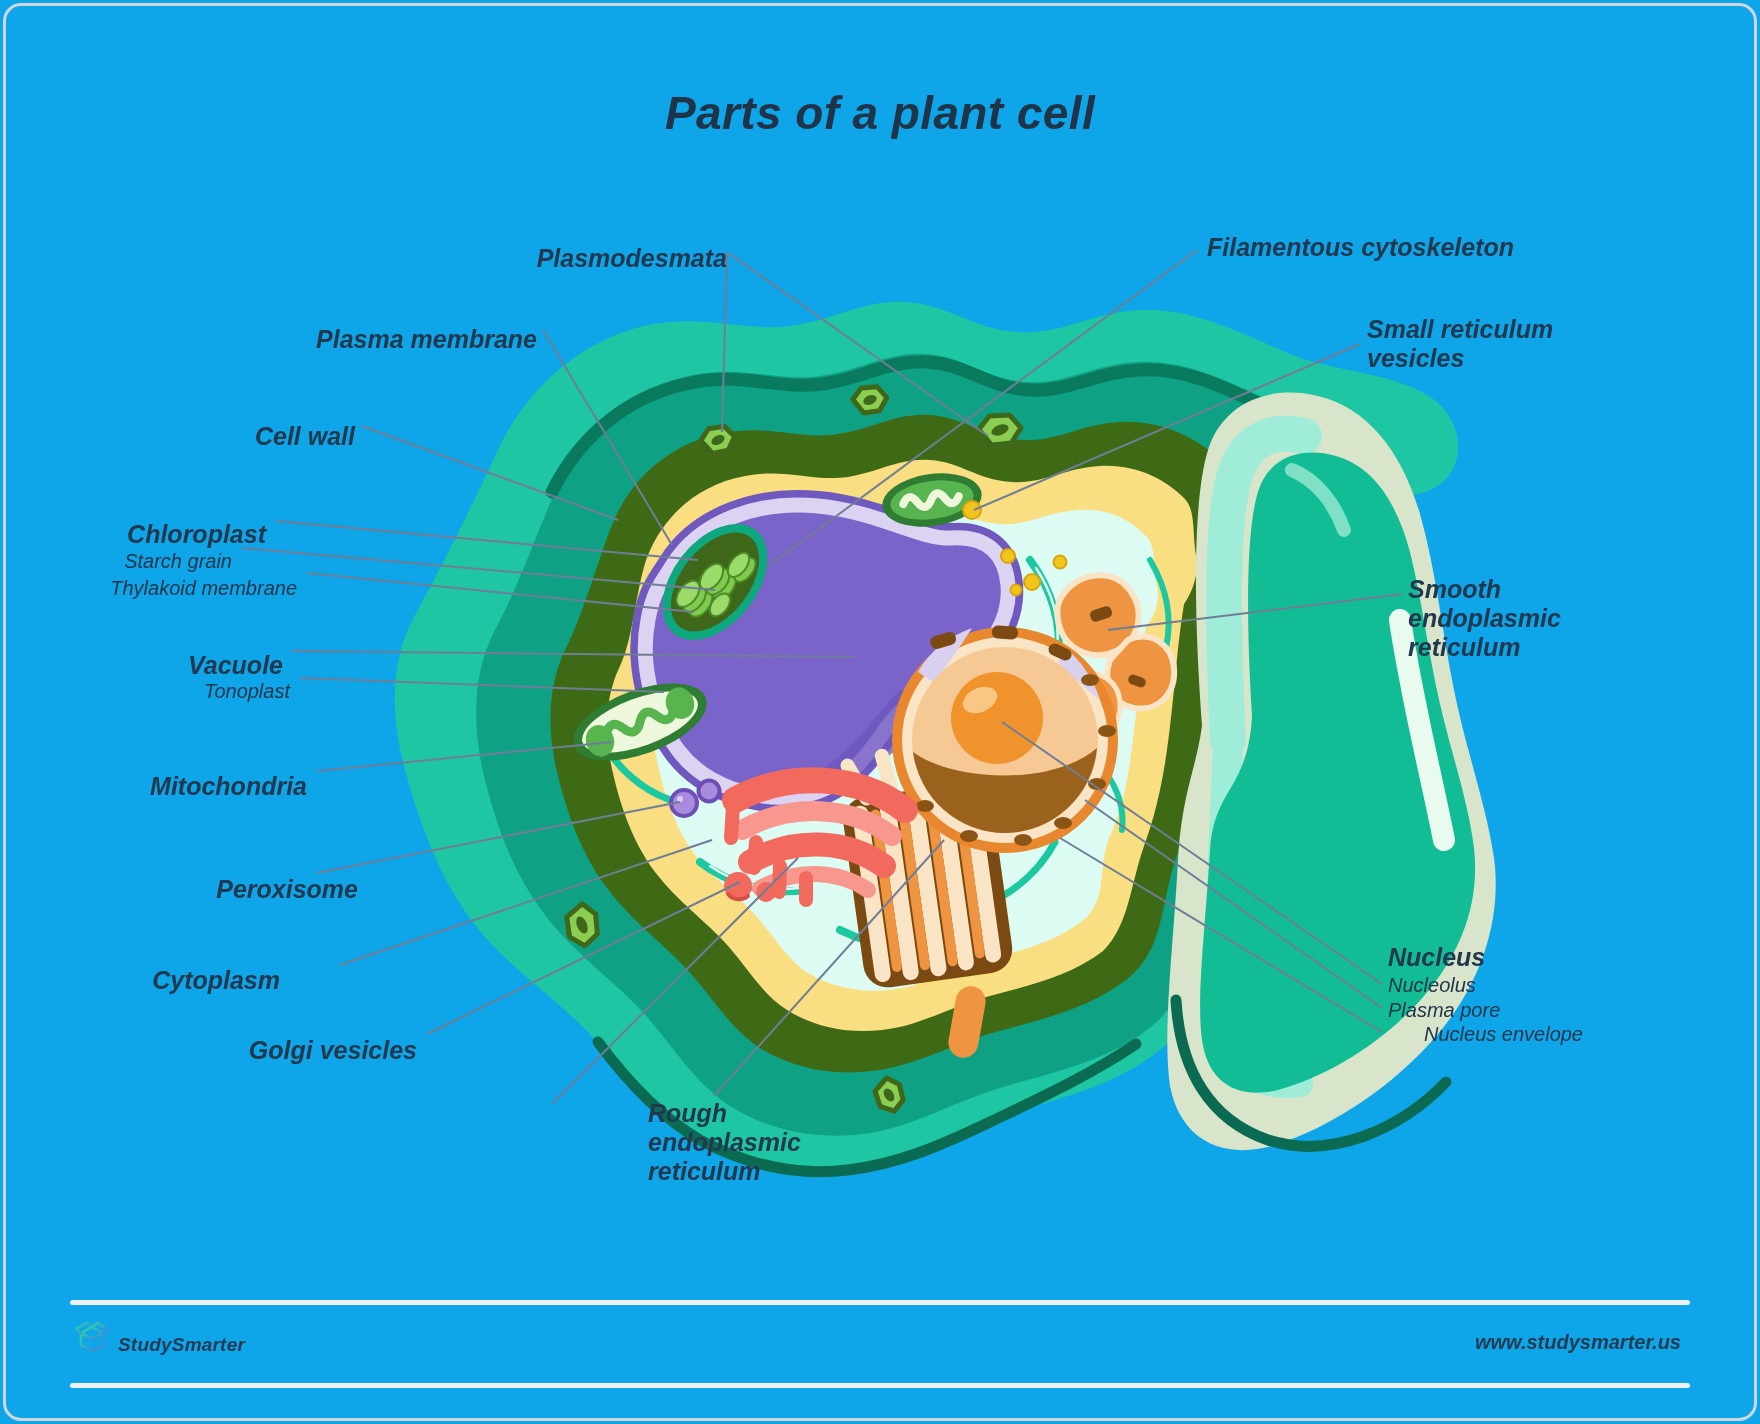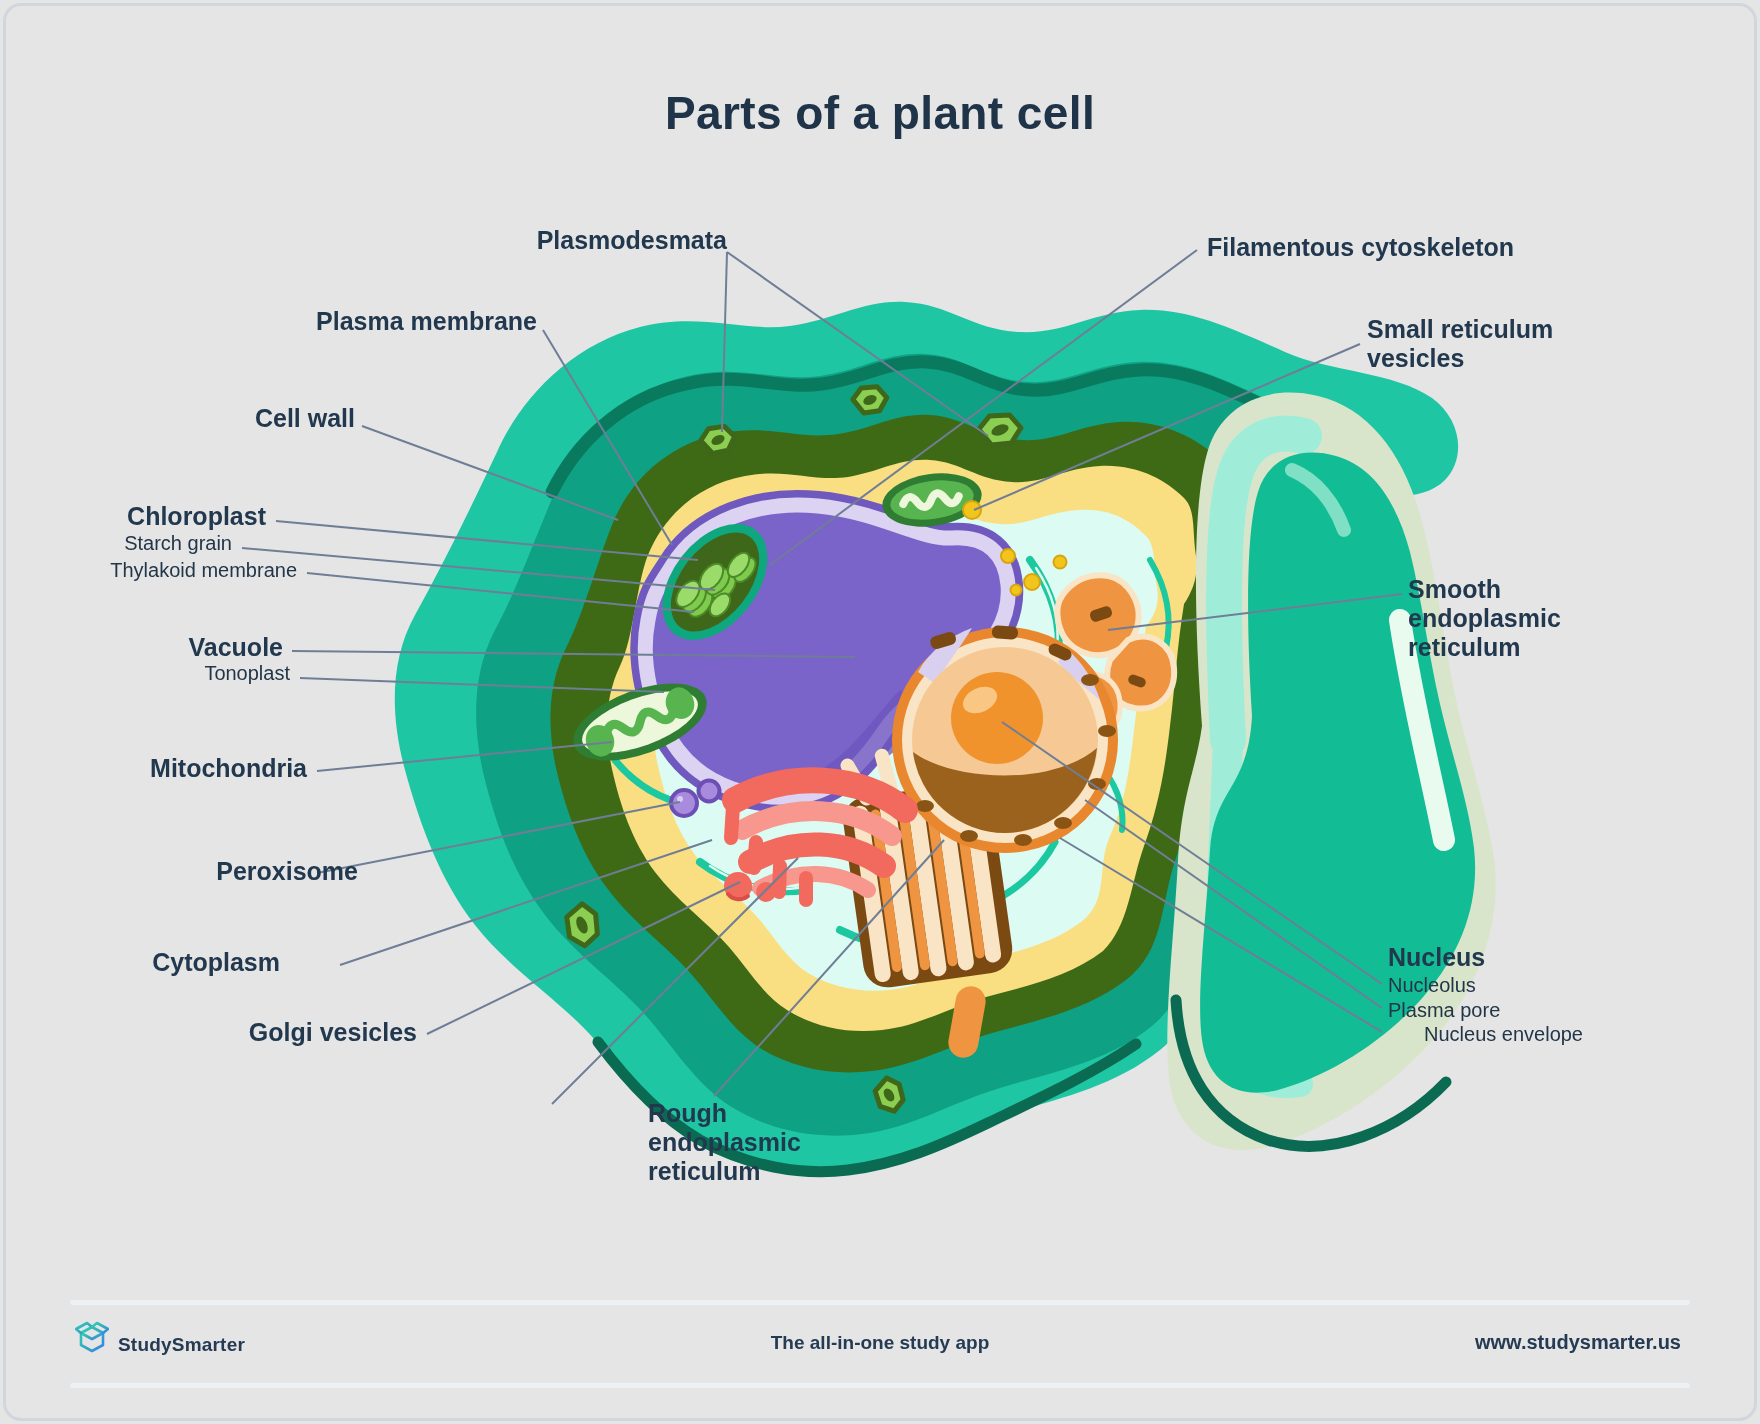--- a/index.html
+++ b/index.html
@@ -1,22 +1,22 @@
 <!DOCTYPE html>
 <html><head>
 <meta charset="utf-8">
 <style>
   html,body{margin:0;padding:0;background:#ffffff;font-family:"Liberation Sans",sans-serif;}
-  .page{position:relative;width:1760px;height:1424px;background:#e5e5e5;overflow:hidden;}
+  .page{position:relative;width:1760px;height:1424px;background:#0ea5e9;overflow:hidden;font-style:italic;}
   .frame{position:absolute;inset:3px;border:3px solid #CFD6DD;border-radius:18px;pointer-events:none;}
   .title{position:absolute;left:0;right:0;top:86px;text-align:center;font-size:46px;font-weight:700;color:#203449;letter-spacing:.4px;}
   .art{position:absolute;left:0;top:0;}
   .lbl{position:absolute;font-size:25px;font-weight:700;color:#22384E;line-height:29px;white-space:nowrap;}
   .lbl.sub{font-size:20px;font-weight:400;line-height:24px;color:#233649;}
-  .ra{text-align:right;}
+  .ra{text-align:right;margin-top:18px;}
   .footer-rule{position:absolute;left:70px;right:70px;height:5px;background:#EDF1F4;border-radius:3px;}
   .brand{position:absolute;left:75px;top:1318px;display:flex;align-items:flex-end;gap:9px;}
   .brand-name{font-size:19px;font-weight:700;color:#243B53;letter-spacing:.2px;}
   .tagline{position:absolute;left:0;right:0;top:1332px;text-align:center;font-size:19px;font-weight:700;color:#243B53;}
   .website{position:absolute;right:79px;top:1331px;font-size:20px;font-weight:700;color:#243B53;}
 </style>
 </head>
 <body>
 
 <div class="page">
@@ -287,16 +287,15 @@
         </defs>
         <path d="M6,15 L17,9 L28,15 L28,27 L17,33 L6,27 Z"></path>
         <path d="M6,15 L17,21 L28,15"></path>
         <path d="M17,21 L17,33"></path>
         <path d="M6,15 L1,11 L12,5 L17,9"></path>
         <path d="M28,15 L33,11 L22,5 L17,9"></path>
       </g>
     </svg>
     <span class="brand-name">StudySmarter</span>
   </div>
-  <div class="tagline">The all-in-one study app</div>
   <div class="website">www.studysmarter.us</div>
   <div class="footer-rule" style="top:1383px;"></div>
 </div>
 
 </body></html>

